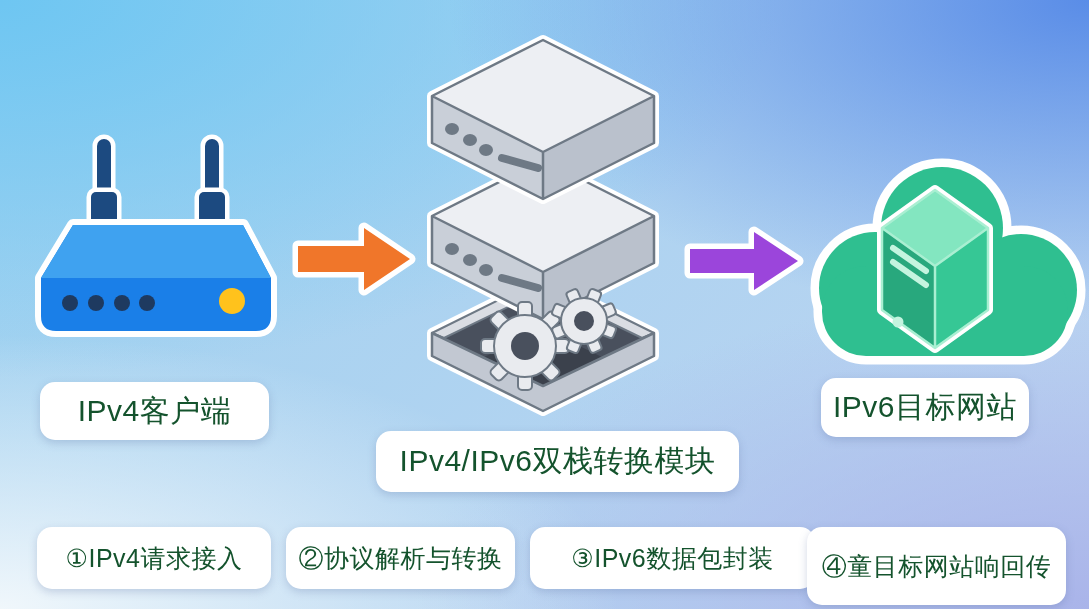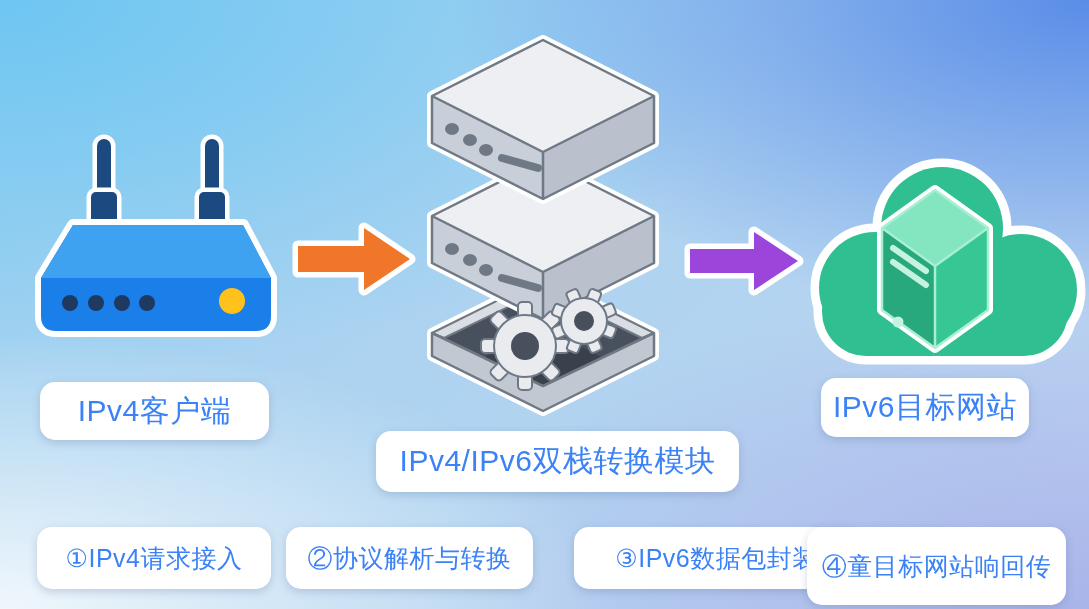--- a/index.html
+++ b/index.html
@@ -10,21 +10,21 @@
       radial-gradient(95% 75% at 0% 100%, rgba(244,249,252,0.95) 0%, rgba(244,249,252,0) 60%),
       radial-gradient(100% 85% at 100% 100%, rgba(168,178,233,0.95) 0%, rgba(168,178,233,0) 62%),
       radial-gradient(95% 85% at 100% 0%, rgba(85,137,231,0.95) 0%, rgba(85,137,231,0) 62%),
       radial-gradient(110% 95% at 0% 0%, rgba(110,198,242,1) 0%, rgba(110,198,242,0) 65%),
       linear-gradient(135deg,#9ED2F0 0%, #BFD4F1 100%);
   }
   .abs{position:absolute;}
   .chip{
     position:absolute; background:#ffffff; border-radius:15px;
     display:flex; align-items:center; justify-content:center;
-    color:#3b82f6; white-space:nowrap;
+    color:#14532d; white-space:nowrap;
     box-shadow:0 3px 8px rgba(90,110,160,0.28);
     font-weight:500; letter-spacing:0.5px;
   }
   .node-chip{font-size:30px;}
   .step-chip{font-size:25px;}
   svg{display:block; overflow:visible;}
 </style>
 </head>
 <body>
 
@@ -167,23 +167,23 @@
     <span>IPv4/IPv6双栈转换模块</span>
   </div>
 
   <div class="chip node-chip" style="left:821px; top:378px; width:208px; height:59px;">
     <span>IPv6目标网站</span>
   </div>
 
   <div class="chip step-chip" style="left:37px; top:527px; width:234px; height:62px;">
     <span>①IPv4请求接入</span>
   </div>
-  <div class="chip step-chip" style="left:286px; top:527px; width:247px; height:62px;font-family:Liberation Mono, monospace;">
+  <div class="chip step-chip" style="left:286px; top:527px; width:229px; height:62px;font-family:Liberation Mono, monospace;">
     <span>②协议解析与转换</span>
   </div>
-  <div class="chip step-chip" style="left:574px; top:527px; width:285px; height:62px;">
+  <div class="chip step-chip" style="left:530px; top:527px; width:285px; height:62px;">
     <span>③IPv6数据包封装</span>
   </div>
   <div class="chip step-chip" style="left:807px; top:527px; width:259px; height:78px;">
     <span>④童目标网站响回传</span>
   </div>
 
 </div>
 
 </body></html>

